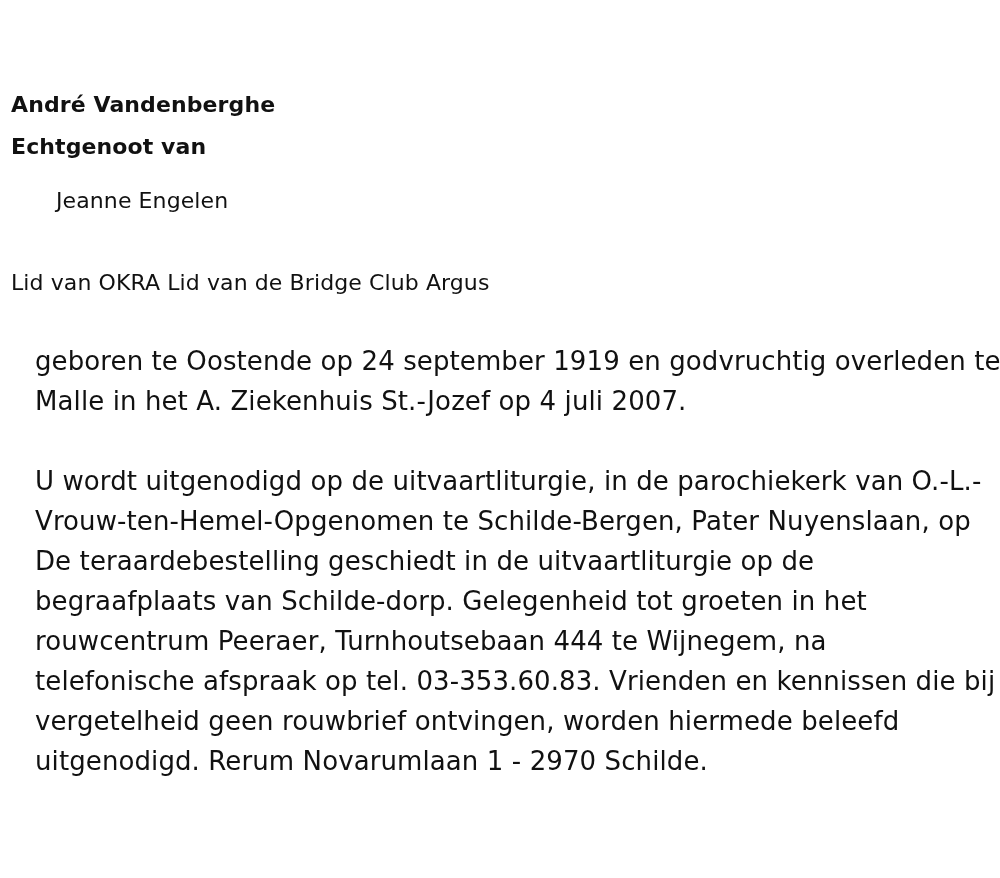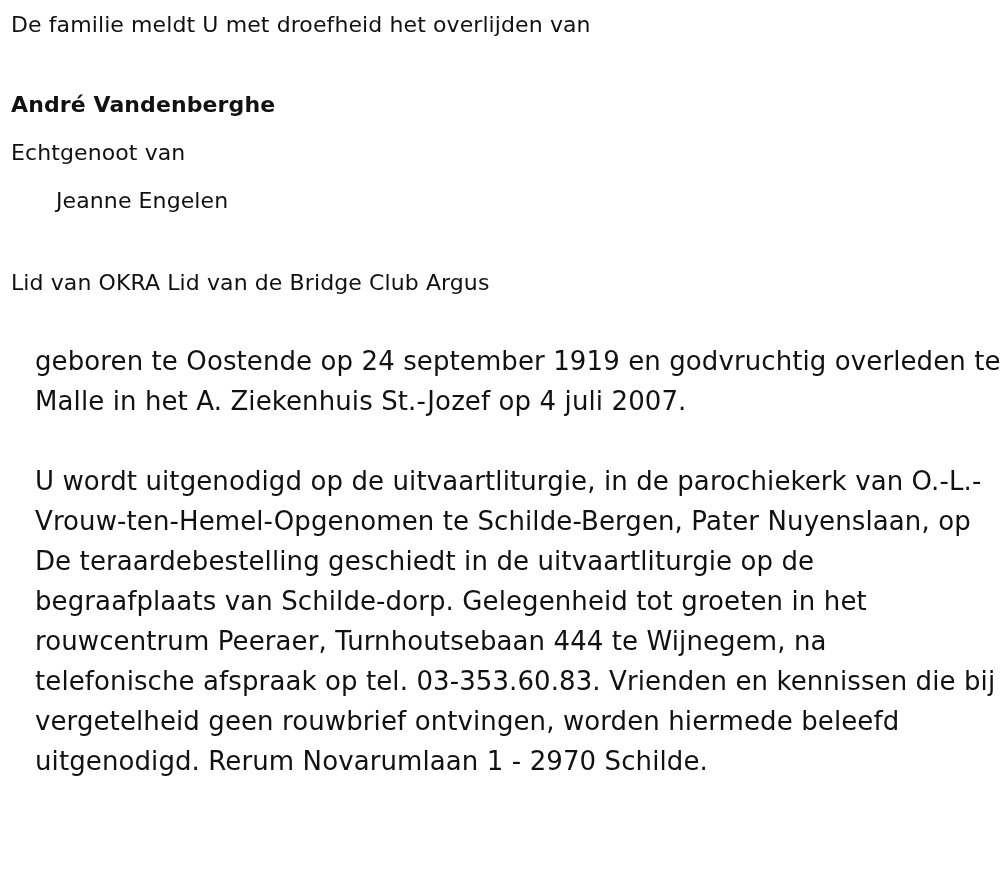--- a/index.html
+++ b/index.html
@@ -37,25 +37,24 @@
       letter-spacing: 0.1px;
       margin-left: 24px;
     }
     .para span { display: block; white-space: nowrap; }
   </style>
 </head>
 <body>
 
 <div class="page">
 
-  <div class="line" style="top:10px;">De familie meldt U met droefheid het overlijden van</div>
 
   <div class="line bold" style="top:90px;text-align:right;">André Vandenberghe</div>
 
-  <div class="line" style="top:138px;">Echtgenoot van</div>
+  <div class="line" style="top:132px;font-weight:bold;">Echtgenoot van</div>
 
   <div class="line" style="top:186px;margin-left:45px;">Jeanne Engelen</div>
 
   <div class="line" style="top:268px;">Lid van OKRA Lid van de Bridge Club Argus</div>
 
   <div class="para" style="top:341px;">
     <span>geboren te Oostende op 24 september 1919 en godvruchtig overleden te</span>
     <span>Malle in het A. Ziekenhuis St.-Jozef op 4 juli 2007.</span>
   </div>
 

